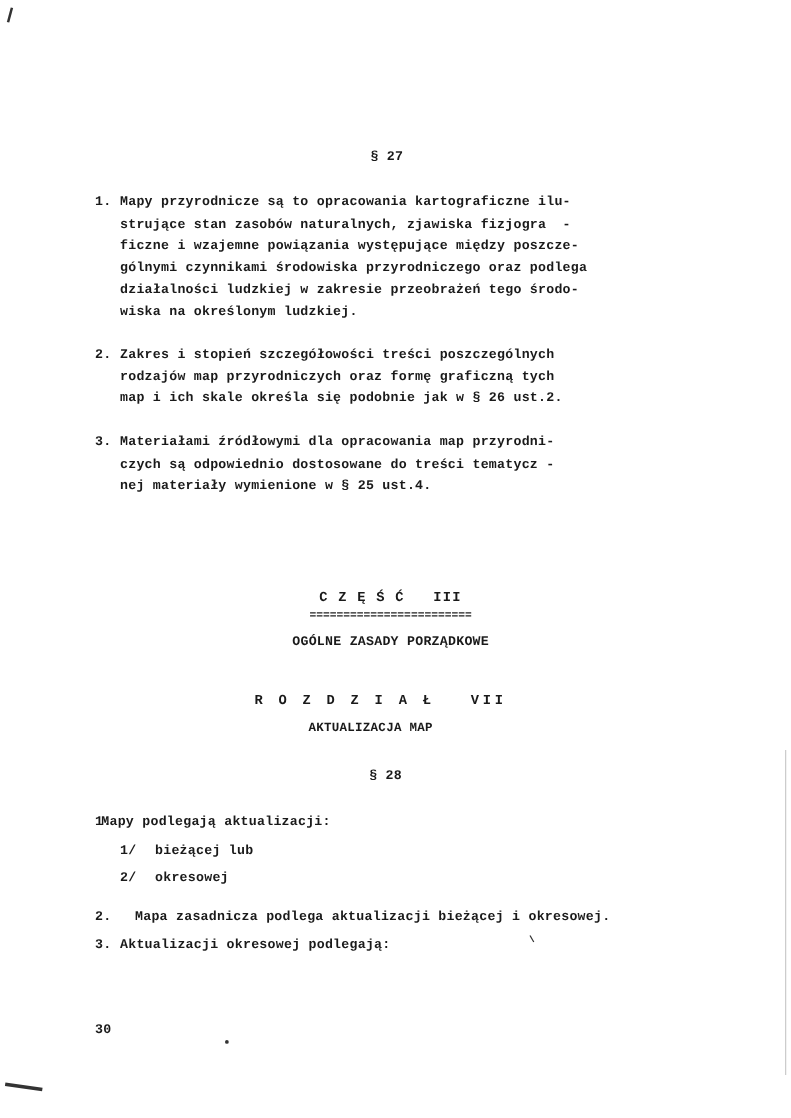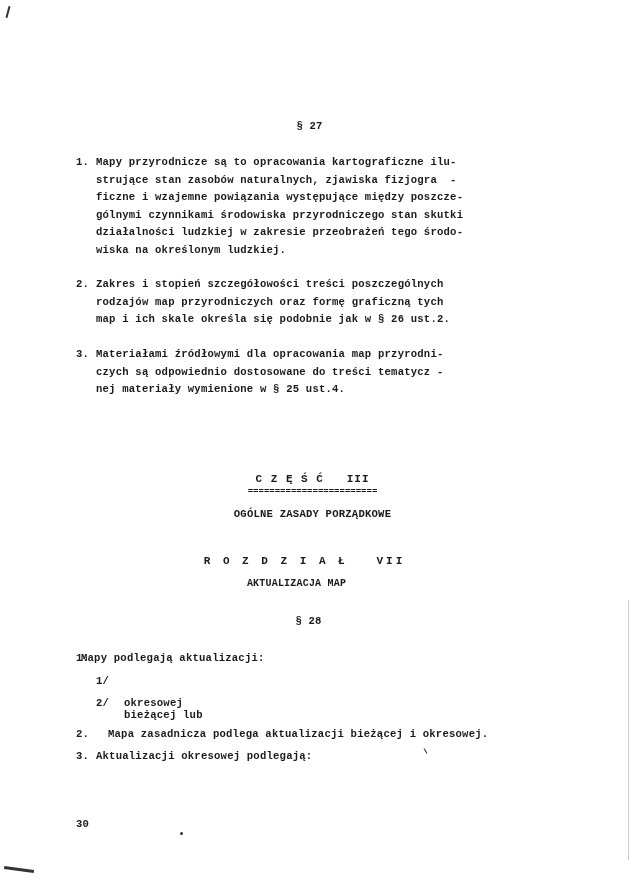--- a/index.html
+++ b/index.html
@@ -24,21 +24,21 @@
 <div class="mark" style="left:628px;top:600px;width:1px;height:260px;background:#ccc;"></div>
 <div class="mark" style="left:425px;top:748px;width:1px;height:6px;transform:rotate(-30deg);"></div>
 
 <div class="center t" style="top:118px;left:-7px;">§ 27</div>
 
 <div>
   <div class="abs t" style="left:76px;top:154px;">1.</div>
   <div class="abs t" style="left:96px;top:154px;">Mapy przyrodnicze są to opracowania kartograficzne ilu-</div>
   <div class="abs t" style="left:96px;top:172px;">strujące stan zasobów naturalnych, zjawiska fizjogra  -</div>
   <div class="abs t" style="left:96px;top:189px;">ficzne i wzajemne powiązania występujące między poszcze-</div>
-  <div class="abs t" style="left:96px;top:207px;">gólnymi czynnikami środowiska przyrodniczego stan skutki</div>
+  <div class="abs t" style="left:96px;top:207px;">gólnymi czynnikami środowiska przyrodniczego oraz podlega</div>
   <div class="abs t" style="left:96px;top:224px;">działalności ludzkiej w zakresie przeobrażeń tego środo-</div>
   <div class="abs t" style="left:96px;top:242px;">wiska na określonym ludzkiej.</div>
 </div>
 
 <div>
   <div class="abs t" style="left:76px;top:276px;">2.</div>
   <div class="abs t" style="left:96px;top:276px;">Zakres i stopień szczegółowości treści poszczególnych</div>
   <div class="abs t" style="left:96px;top:294px;">rodzajów map przyrodniczych oraz formę graficzną tych</div>
   <div class="abs t" style="left:96px;top:311px;">map i ich skale określa się podobnie jak w § 26 ust.2.</div>
 </div>
@@ -56,21 +56,21 @@
 
 <div class="center hdr" style="top:555px;left:-12px;letter-spacing:3px;">R O Z D Z I A Ł   VII</div>
 <div class="center t" style="top:575px;left:-20px;font-size:10px;">AKTUALIZACJA MAP</div>
 
 <div class="center t" style="top:613px;left:-8px;">§ 28</div>
 
 <div>
   <div class="abs t" style="left:76px;top:650px;">1.</div>
   <div class="abs t" style="left:81px;top:650px;">Mapy podlegają aktualizacji:</div>
   <div class="abs t" style="left:96px;top:673px;">1/</div>
-  <div class="abs t" style="left:124px;top:673px;margin-top:34px;">bieżącej lub</div>
+  <div class="abs t" style="left:124px;top:673px;">bieżącej lub</div>
   <div class="abs t" style="left:96px;top:695px;">2/</div>
   <div class="abs t" style="left:124px;top:695px;">okresowej</div>
 </div>
 
 <div>
   <div class="abs t" style="left:76px;top:726px;">2.</div>
   <div class="abs t" style="left:96px;top:726px;margin-left:12px;">Mapa zasadnicza podlega aktualizacji bieżącej i okresowej.</div>
 </div>
 
 <div>

